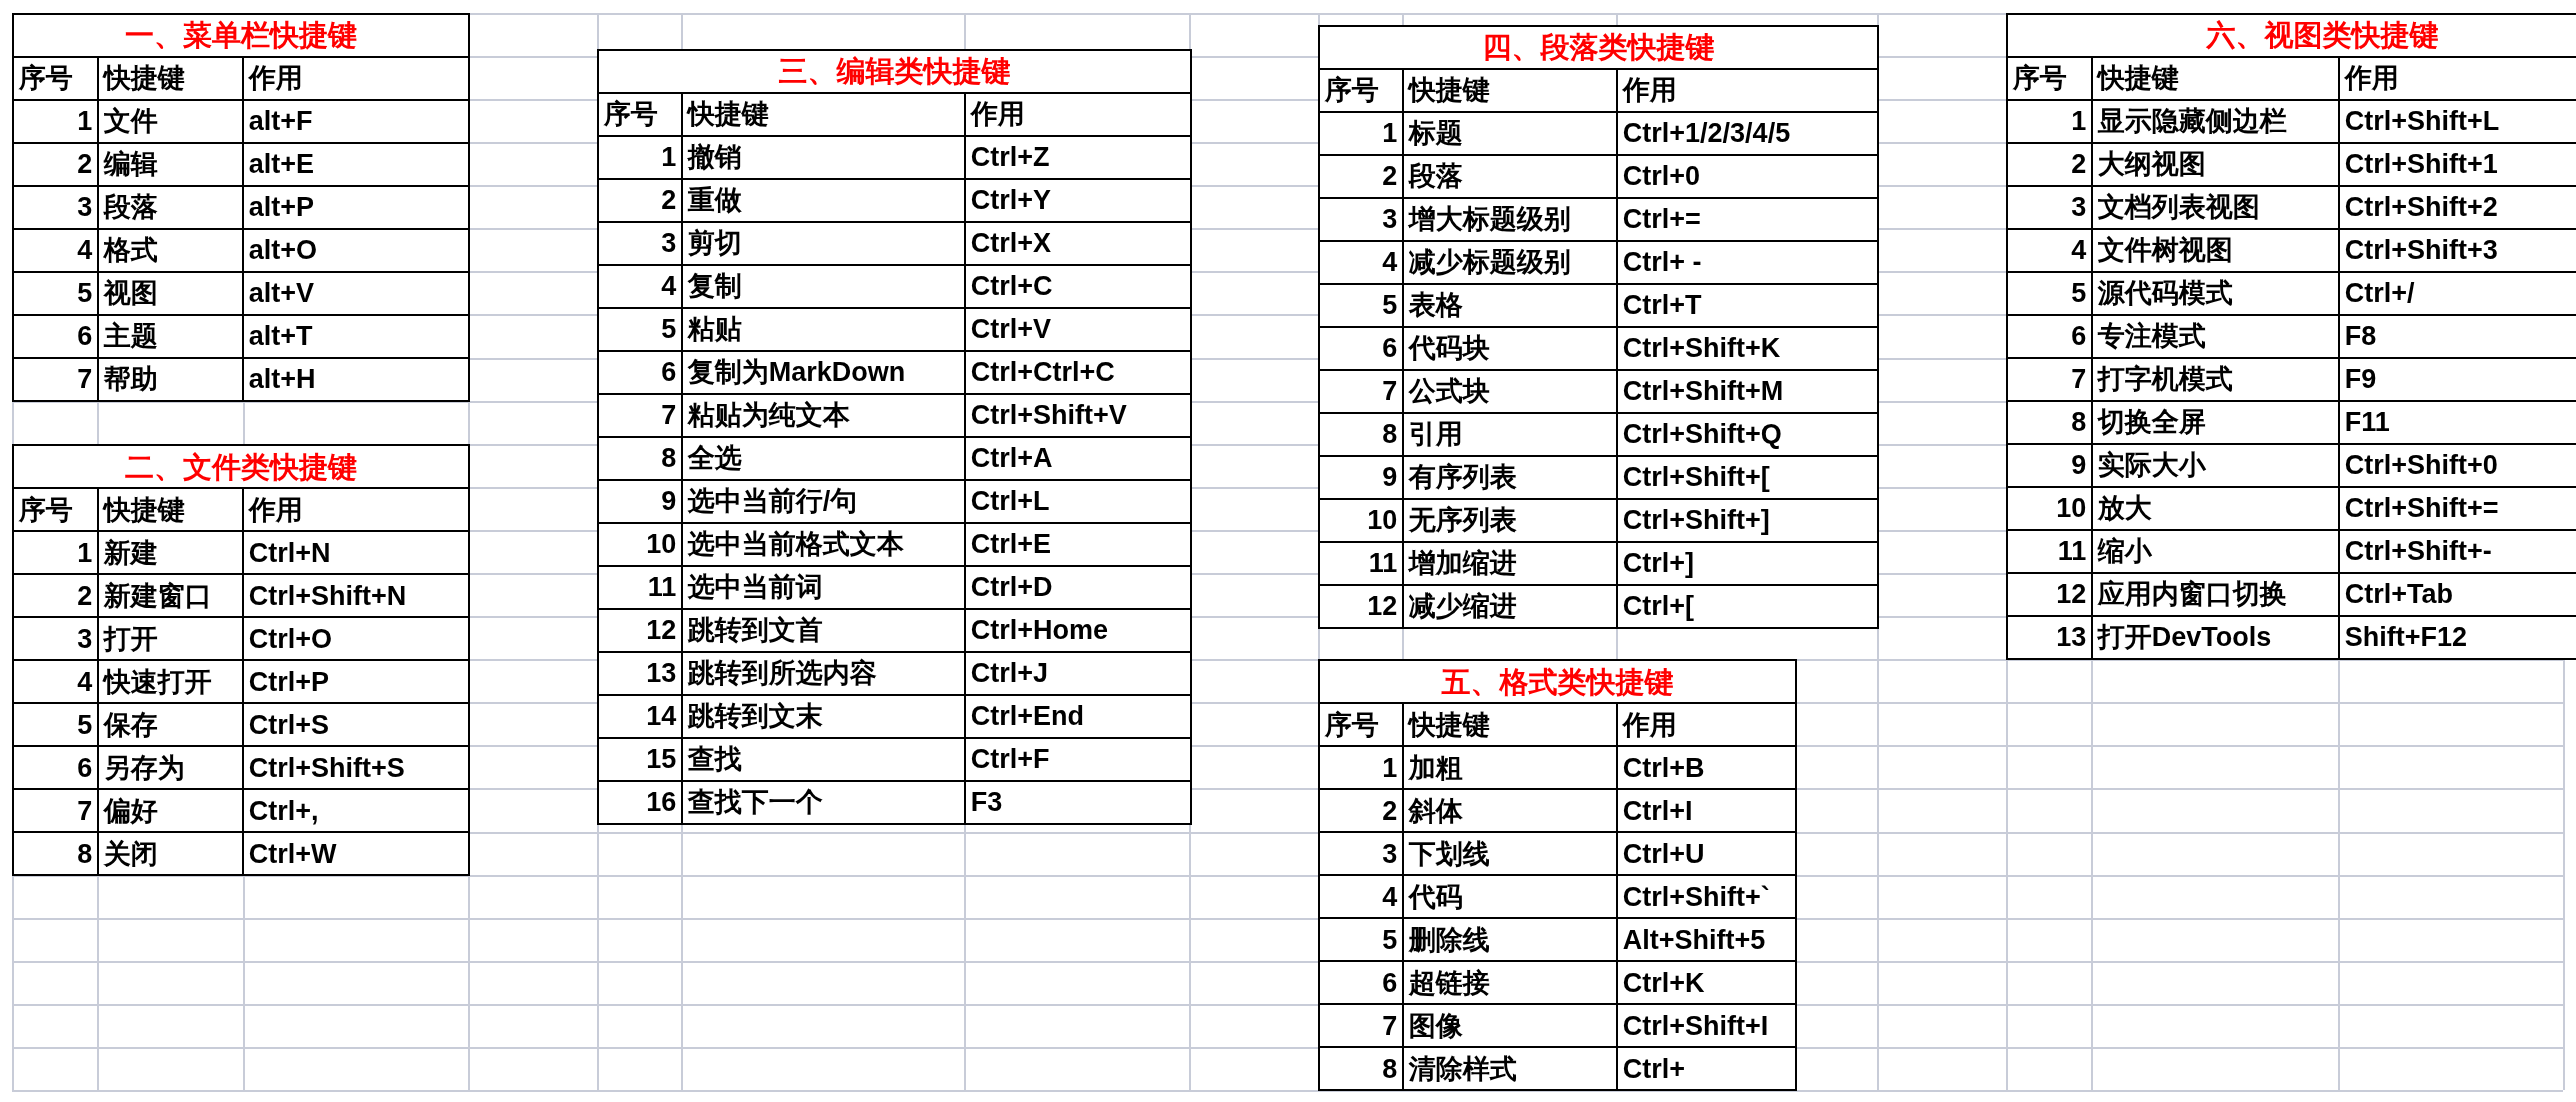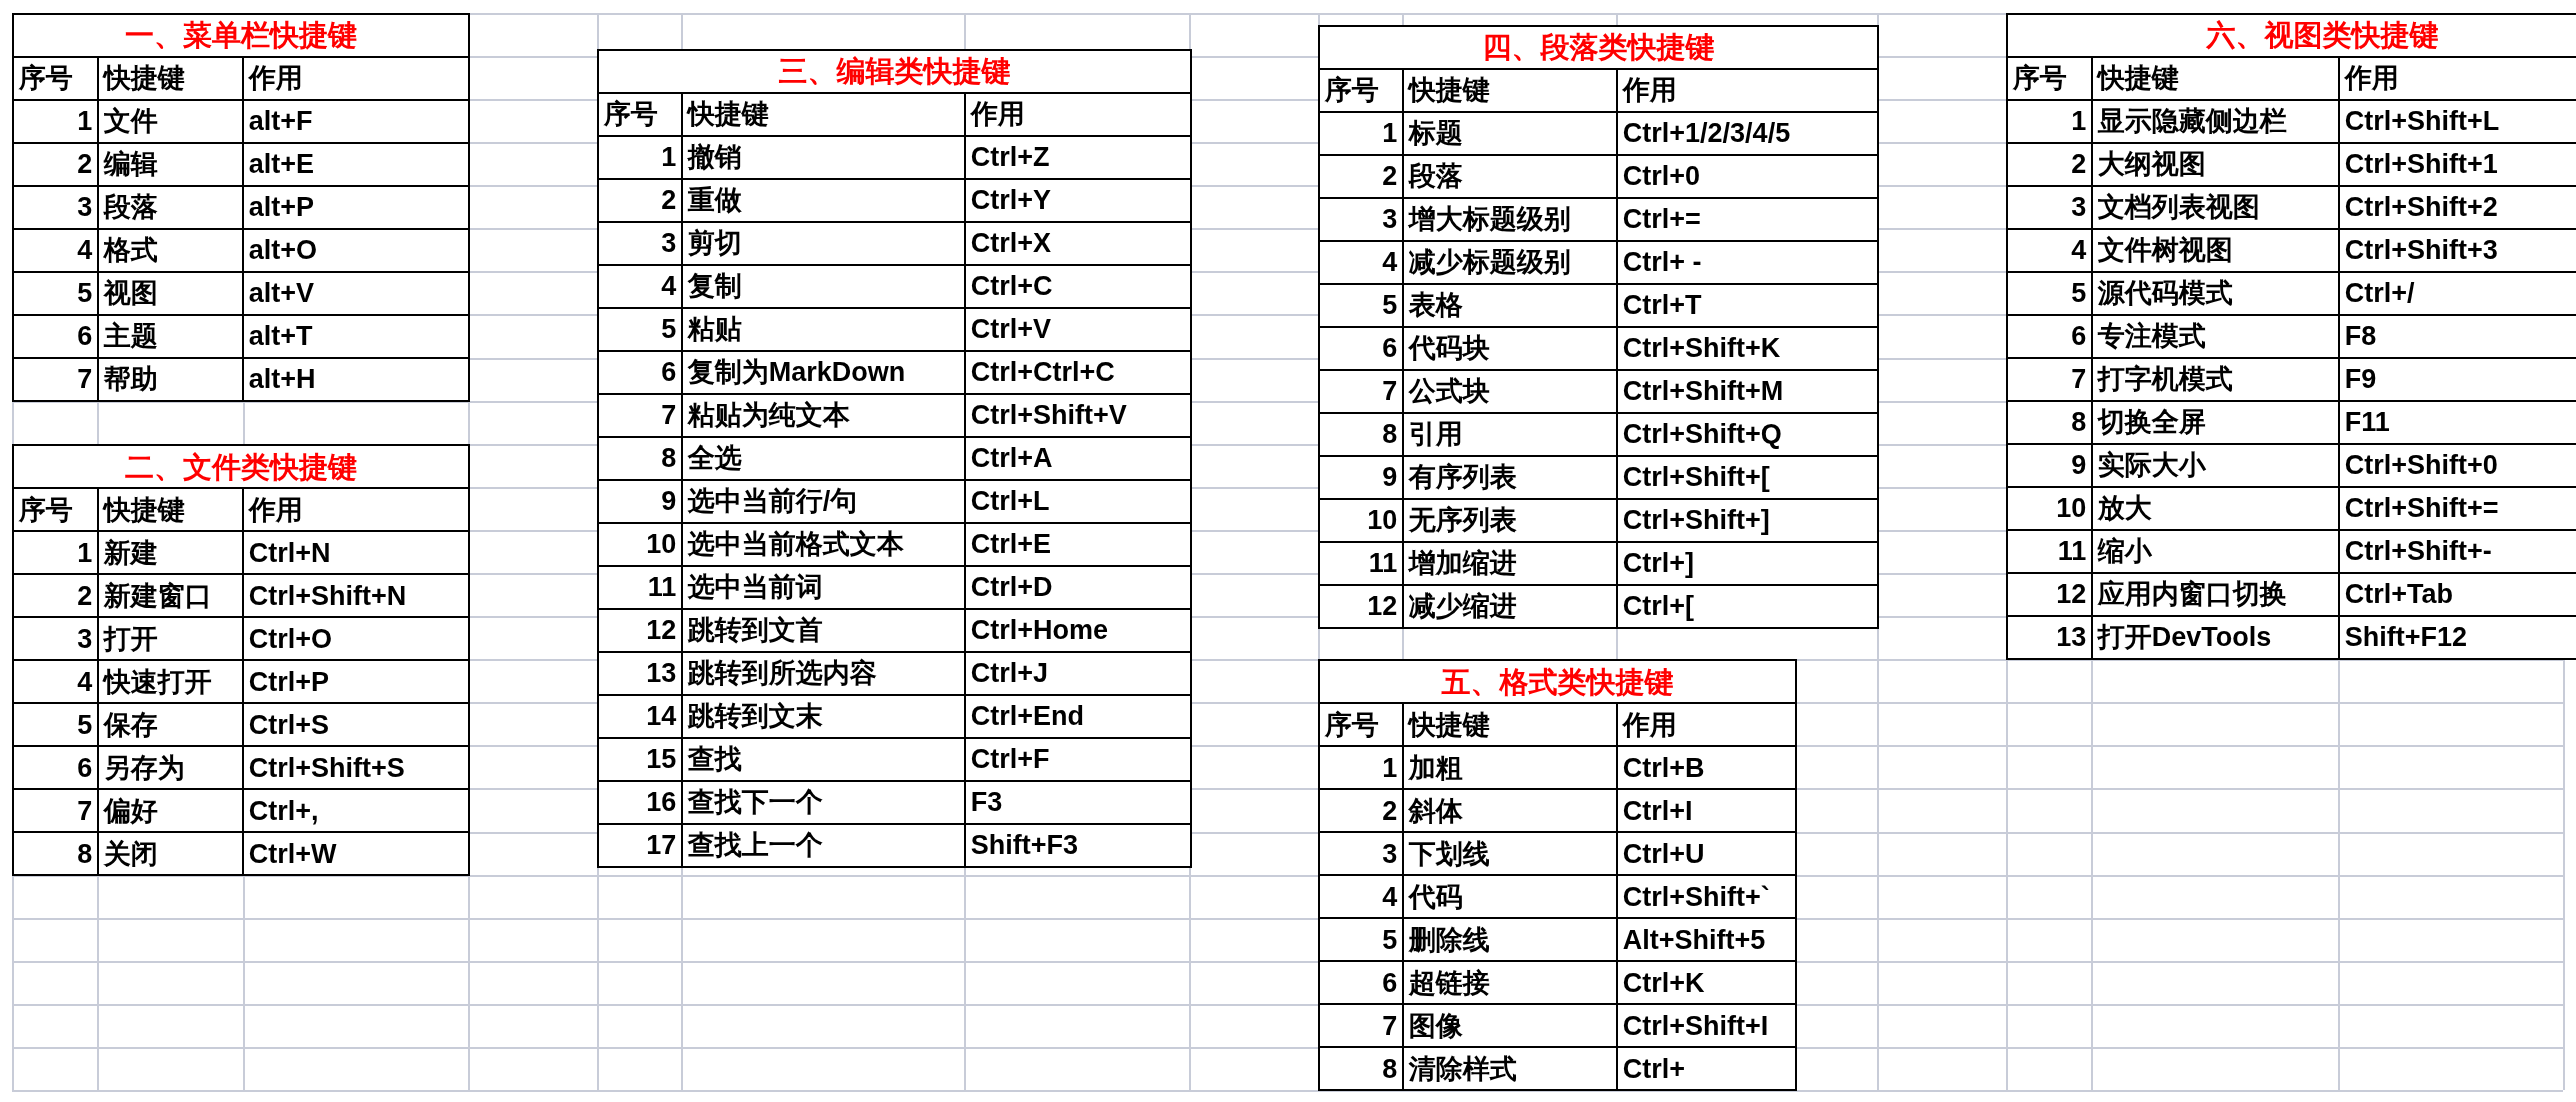--- a/index.html
+++ b/index.html
@@ -273,25 +273,20 @@
           <tr>
             <td class="num">15</td>
             <td>查找</td>
             <td>Ctrl+F</td>
           </tr>
           <tr>
             <td class="num">16</td>
             <td>查找下一个</td>
             <td>F3</td>
           </tr>
-          <tr>
-            <td class="num">17</td>
-            <td>查找上一个</td>
-            <td>Shift+F3</td>
-          </tr>
         </tbody>
     </table>
   </div>
 
   <div class="section" style="left:1318px; top:12.8px; width:561px;margin-top:12px;">
     <table class="sc">
       <colgroup>
           <col style="width:84px">
           <col style="width:214px">
           <col>

